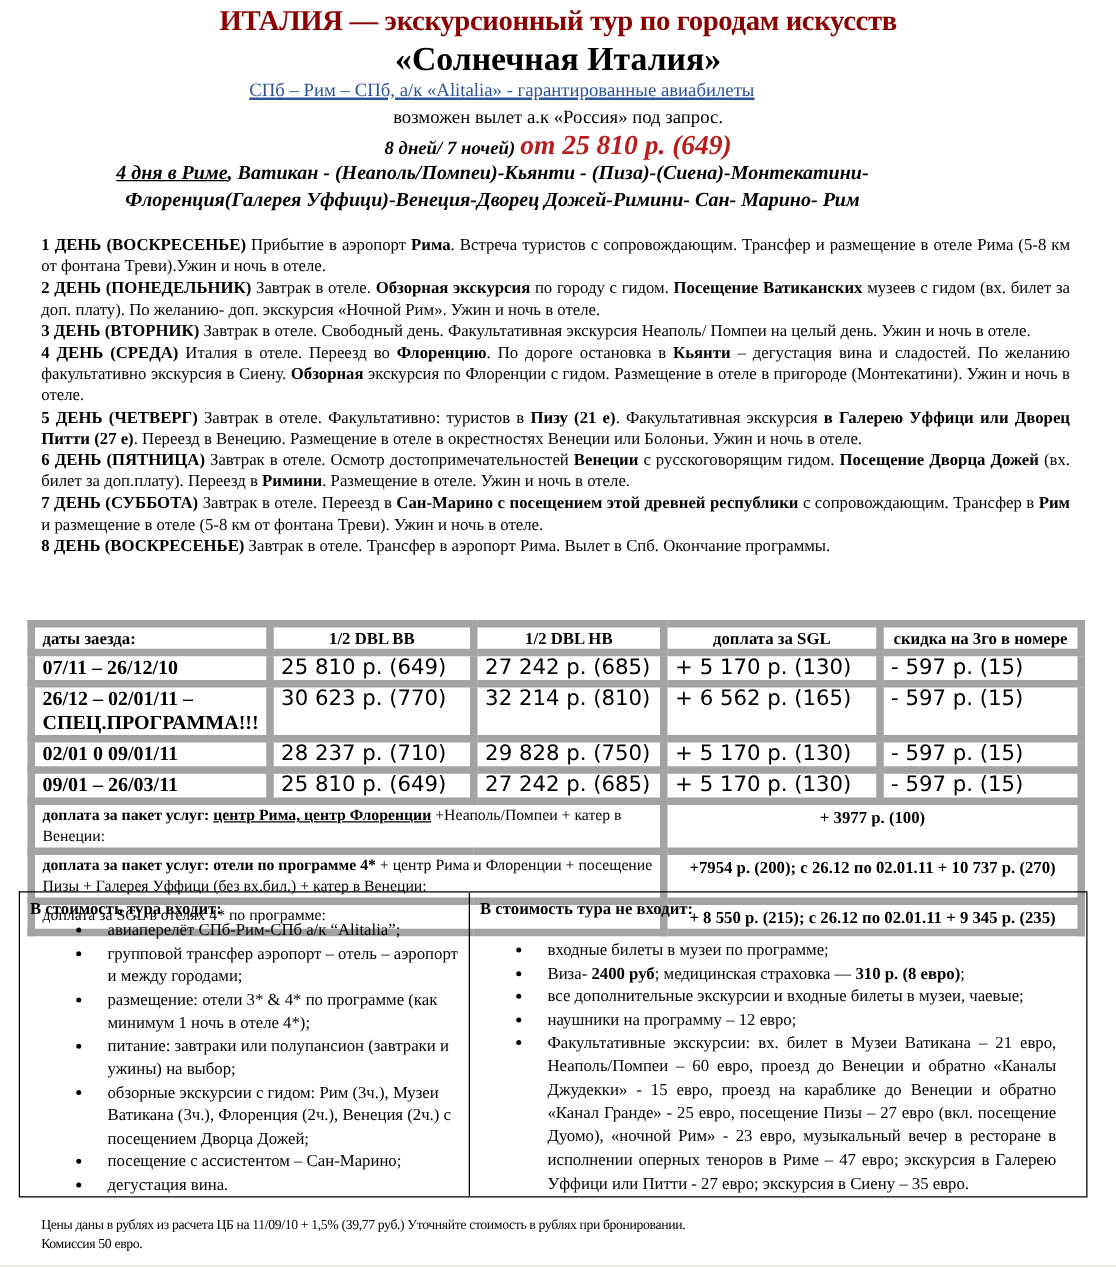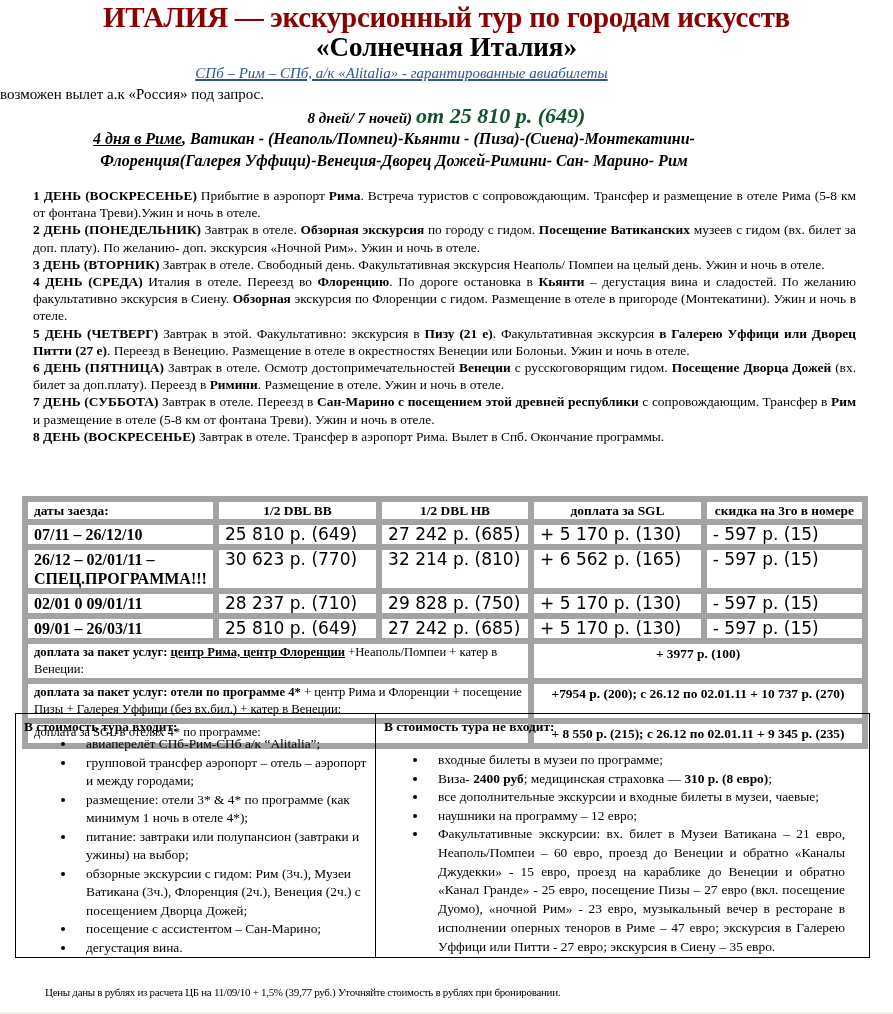--- a/index.html
+++ b/index.html
@@ -2,42 +2,42 @@
 <html><head>
 <meta charset="utf-8">
 <style>
   html, body { margin: 0; padding: 0; background: #ffffff; }
   body {
     width: 893px; height: 1014px; overflow: hidden; position: relative;
     font-family: "Liberation Serif", "DejaVu Serif", serif; color: #000;
   }
   .title1 {
     position: absolute; top: 2px; left: 0; width: 893px; text-align: center;
-    color: #8b0000; font-weight: bold; font-size: 29px; line-height: 30px;
+    color: #8b0000; font-weight: bold; font-size: 23px; line-height: 30px;
     letter-spacing: -0.3px;
   }
   .title2 {
     position: absolute; top: 32px; left: 0; width: 893px; text-align: center;
     font-weight: bold; font-size: 27px; line-height: 30px; color: #000;
   }
   .flight-link {
     position: absolute; top: 64px; left: 0; width: 803px; text-align: center;
-    font-size: 15px; line-height: 18px; font-style: italic;
+    font-size: 15px; line-height: 18px;
   }
   .flight-link span { color: #2f5496; text-decoration: underline; text-decoration-color: #2f5496; text-decoration-thickness: 2px; }
   .alt-flight {
-    position: absolute; top: 85px; left: 0; width: 893px; text-align: left;
+    position: absolute; top: 85px; left: 0; width: 893px; text-align: center;
     font-size: 15px; line-height: 18px;
   }
   .duration-line {
     position: absolute; top: 103px; left: 0; width: 893px; text-align: center;
     font-style: italic; font-weight: bold; line-height: 26px;
   }
   .duration-line .dur { font-size: 15px; }
-  .duration-line .price { font-size: 22px; color: #14532d; }
+  .duration-line .price { font-size: 22px; color: #b91c1c; }
   .route {
     position: absolute; top: 128px; left: 0; width: 788px; text-align: center;
     font-style: italic; font-weight: bold; font-size: 16px; line-height: 22px;
   }
   .route .rome { text-decoration: underline; }
 
   .program {
     position: absolute; top: 187px; left: 33px; width: 823px;
     font-size: 13.4px; line-height: 17.2px; text-align: justify;
   }
@@ -69,21 +69,21 @@
   ul.incl { margin: 0; padding-left: 52px; font-size: 13.4px; line-height: 18.5px; }
   ul.incl li { padding-left: 10px; }
   ul.excl { margin: 16px; padding-left: 28px; font-size: 13.4px; line-height: 18.5px; }
   ul.excl li { padding-left: 10px; text-align: justify; }
   ul.excl li.long { line-height: 18.8px; }
 
   .footnote {
     position: absolute; top: 973px; left: 33px; width: 820px;
     font-size: 11px; line-height: 15px; letter-spacing: -0.3px;
   }
-  .footnote p { margin: 12px; }
+  .footnote p { margin: 0; }
   .bottom-bar { position: absolute; left: 0; top: 1012px; width: 893px; height: 2px; background: #f0f0ea; }
 </style>
 </head>
 <body>
 
 <div class="title1">ИТАЛИЯ — экскурсионный тур по городам искусств</div>
 <div class="title2">«Солнечная Италия»</div>
 <div class="flight-link">
   <span>СПб – Рим – СПб,  а/к «Alitalia» - гарантированные авиабилеты</span>
 </div>
@@ -95,21 +95,21 @@
 <div class="route">
   <span class="rome">4 дня в Риме</span><span>, Ватикан - (Неаполь/Помпеи)-Кьянти - (Пиза)-(Сиена)-Монтекатини-</span><br>
   <span>Флоренция(Галерея Уффици)-Венеция-Дворец Дожей-Римини- Сан- Марино- Рим</span>
 </div>
 
 <div class="program" id="program">
     <p><b>1 ДЕНЬ (ВОСКРЕСЕНЬЕ)</b><span> Прибытие в аэропорт </span><b>Рима</b><span>. Встреча туристов с сопровождающим. Трансфер и размещение в отеле  Рима (5-8 км от фонтана Треви).Ужин и ночь в отеле.</span></p>
     <p><b>2 ДЕНЬ (ПОНЕДЕЛЬНИК)</b><span> Завтрак в отеле. </span><b>Обзорная экскурсия</b><span> по городу с гидом.    </span><b>Посещение Ватиканских</b><span> музеев с гидом (вх. билет за доп. плату). По желанию- доп. экскурсия «Ночной Рим». Ужин и ночь в отеле.</span></p>
     <p><b>3 ДЕНЬ (ВТОРНИК)</b><span>  Завтрак в отеле. Свободный день. Факультативная экскурсия Неаполь/ Помпеи на целый день. Ужин и ночь в отеле.</span></p>
     <p><b>4 ДЕНЬ (СРЕДА)</b><span> Италия в отеле. Переезд во </span><b>Флоренцию</b><span>. По дороге остановка в </span><b>Кьянти</b><span> – дегустация вина и сладостей. По желанию факультативно экскурсия в Сиену. </span><b>Обзорная</b><span> экскурсия по Флоренции с гидом. Размещение в отеле в пригороде (Монтекатини). Ужин и ночь в отеле.</span></p>
-    <p><b>5 ДЕНЬ (ЧЕТВЕРГ)</b><span> Завтрак в этой. Факультативно: экскурсия в </span><b>Пизу (21 е)</b><span>. Факультативная экскурсия </span><b>в Галерею Уффици или Дворец Питти (27 е)</b><span>. Переезд в Венецию. Размещение в отеле в окрестностях Венеции или  Болоньи. Ужин и ночь в отеле.</span></p>
+    <p><b>5 ДЕНЬ (ЧЕТВЕРГ)</b><span> Завтрак в отеле. Факультативно: туристов в </span><b>Пизу (21 е)</b><span>. Факультативная экскурсия </span><b>в Галерею Уффици или Дворец Питти (27 е)</b><span>. Переезд в Венецию. Размещение в отеле в окрестностях Венеции или  Болоньи. Ужин и ночь в отеле.</span></p>
     <p><b>6 ДЕНЬ (ПЯТНИЦА)</b><span> Завтрак в отеле. Осмотр достопримечательностей </span><b>Венеции</b><span> с русскоговорящим гидом. </span><b>Посещение Дворца Дожей</b><span> (вх. билет за доп.плату). Переезд в </span><b>Римини</b><span>. Размещение в отеле. Ужин и ночь в отеле.</span></p>
     <p><b>7 ДЕНЬ (СУББОТА)</b><span> Завтрак в отеле. Переезд в </span><b>Сан-Марино с посещением этой древней республики</b><span> с сопровождающим. Трансфер в </span><b>Рим</b><span> и размещение в отеле (5-8 км от фонтана Треви). Ужин и ночь в отеле.</span></p>
     <p><b>8 ДЕНЬ (ВОСКРЕСЕНЬЕ)</b><span>  Завтрак в отеле.  Трансфер в аэропорт Рима. Вылет в Спб. Окончание программы.</span></p>
   </div>
 
 <table class="prices">
   <colgroup>
     <col style="width:170px">
       <col style="width:170px">
       <col style="width:158px">

